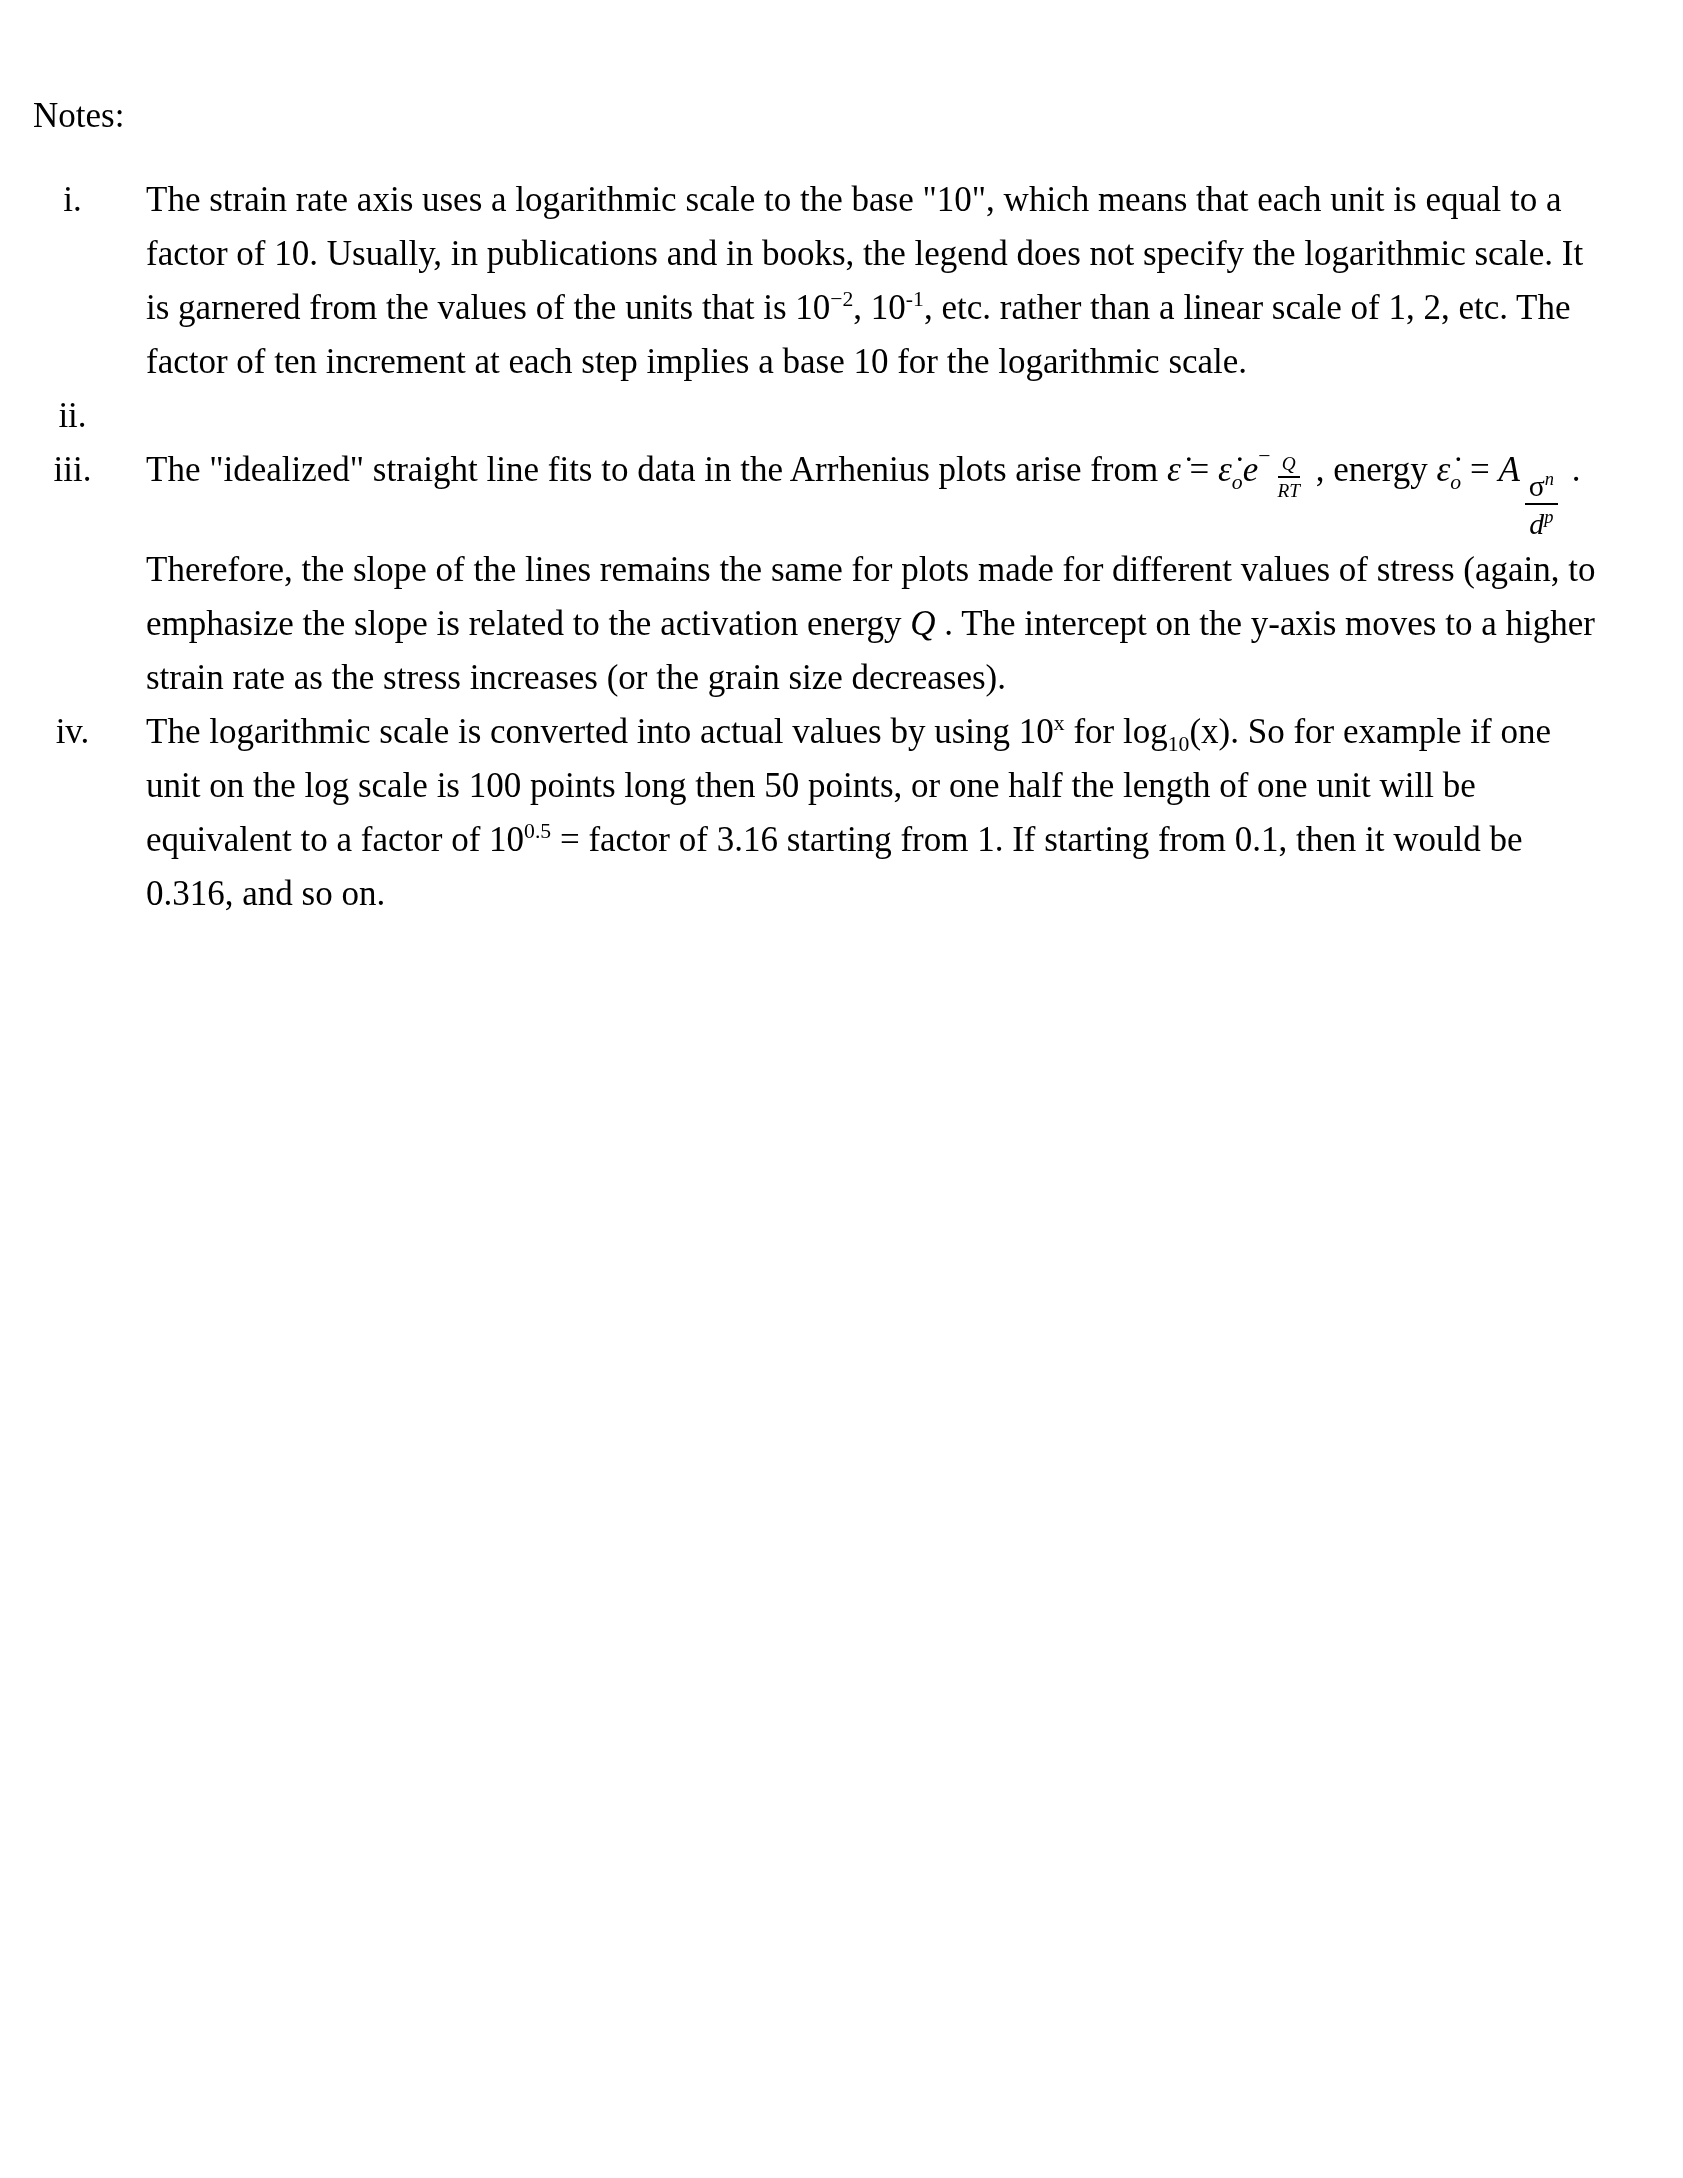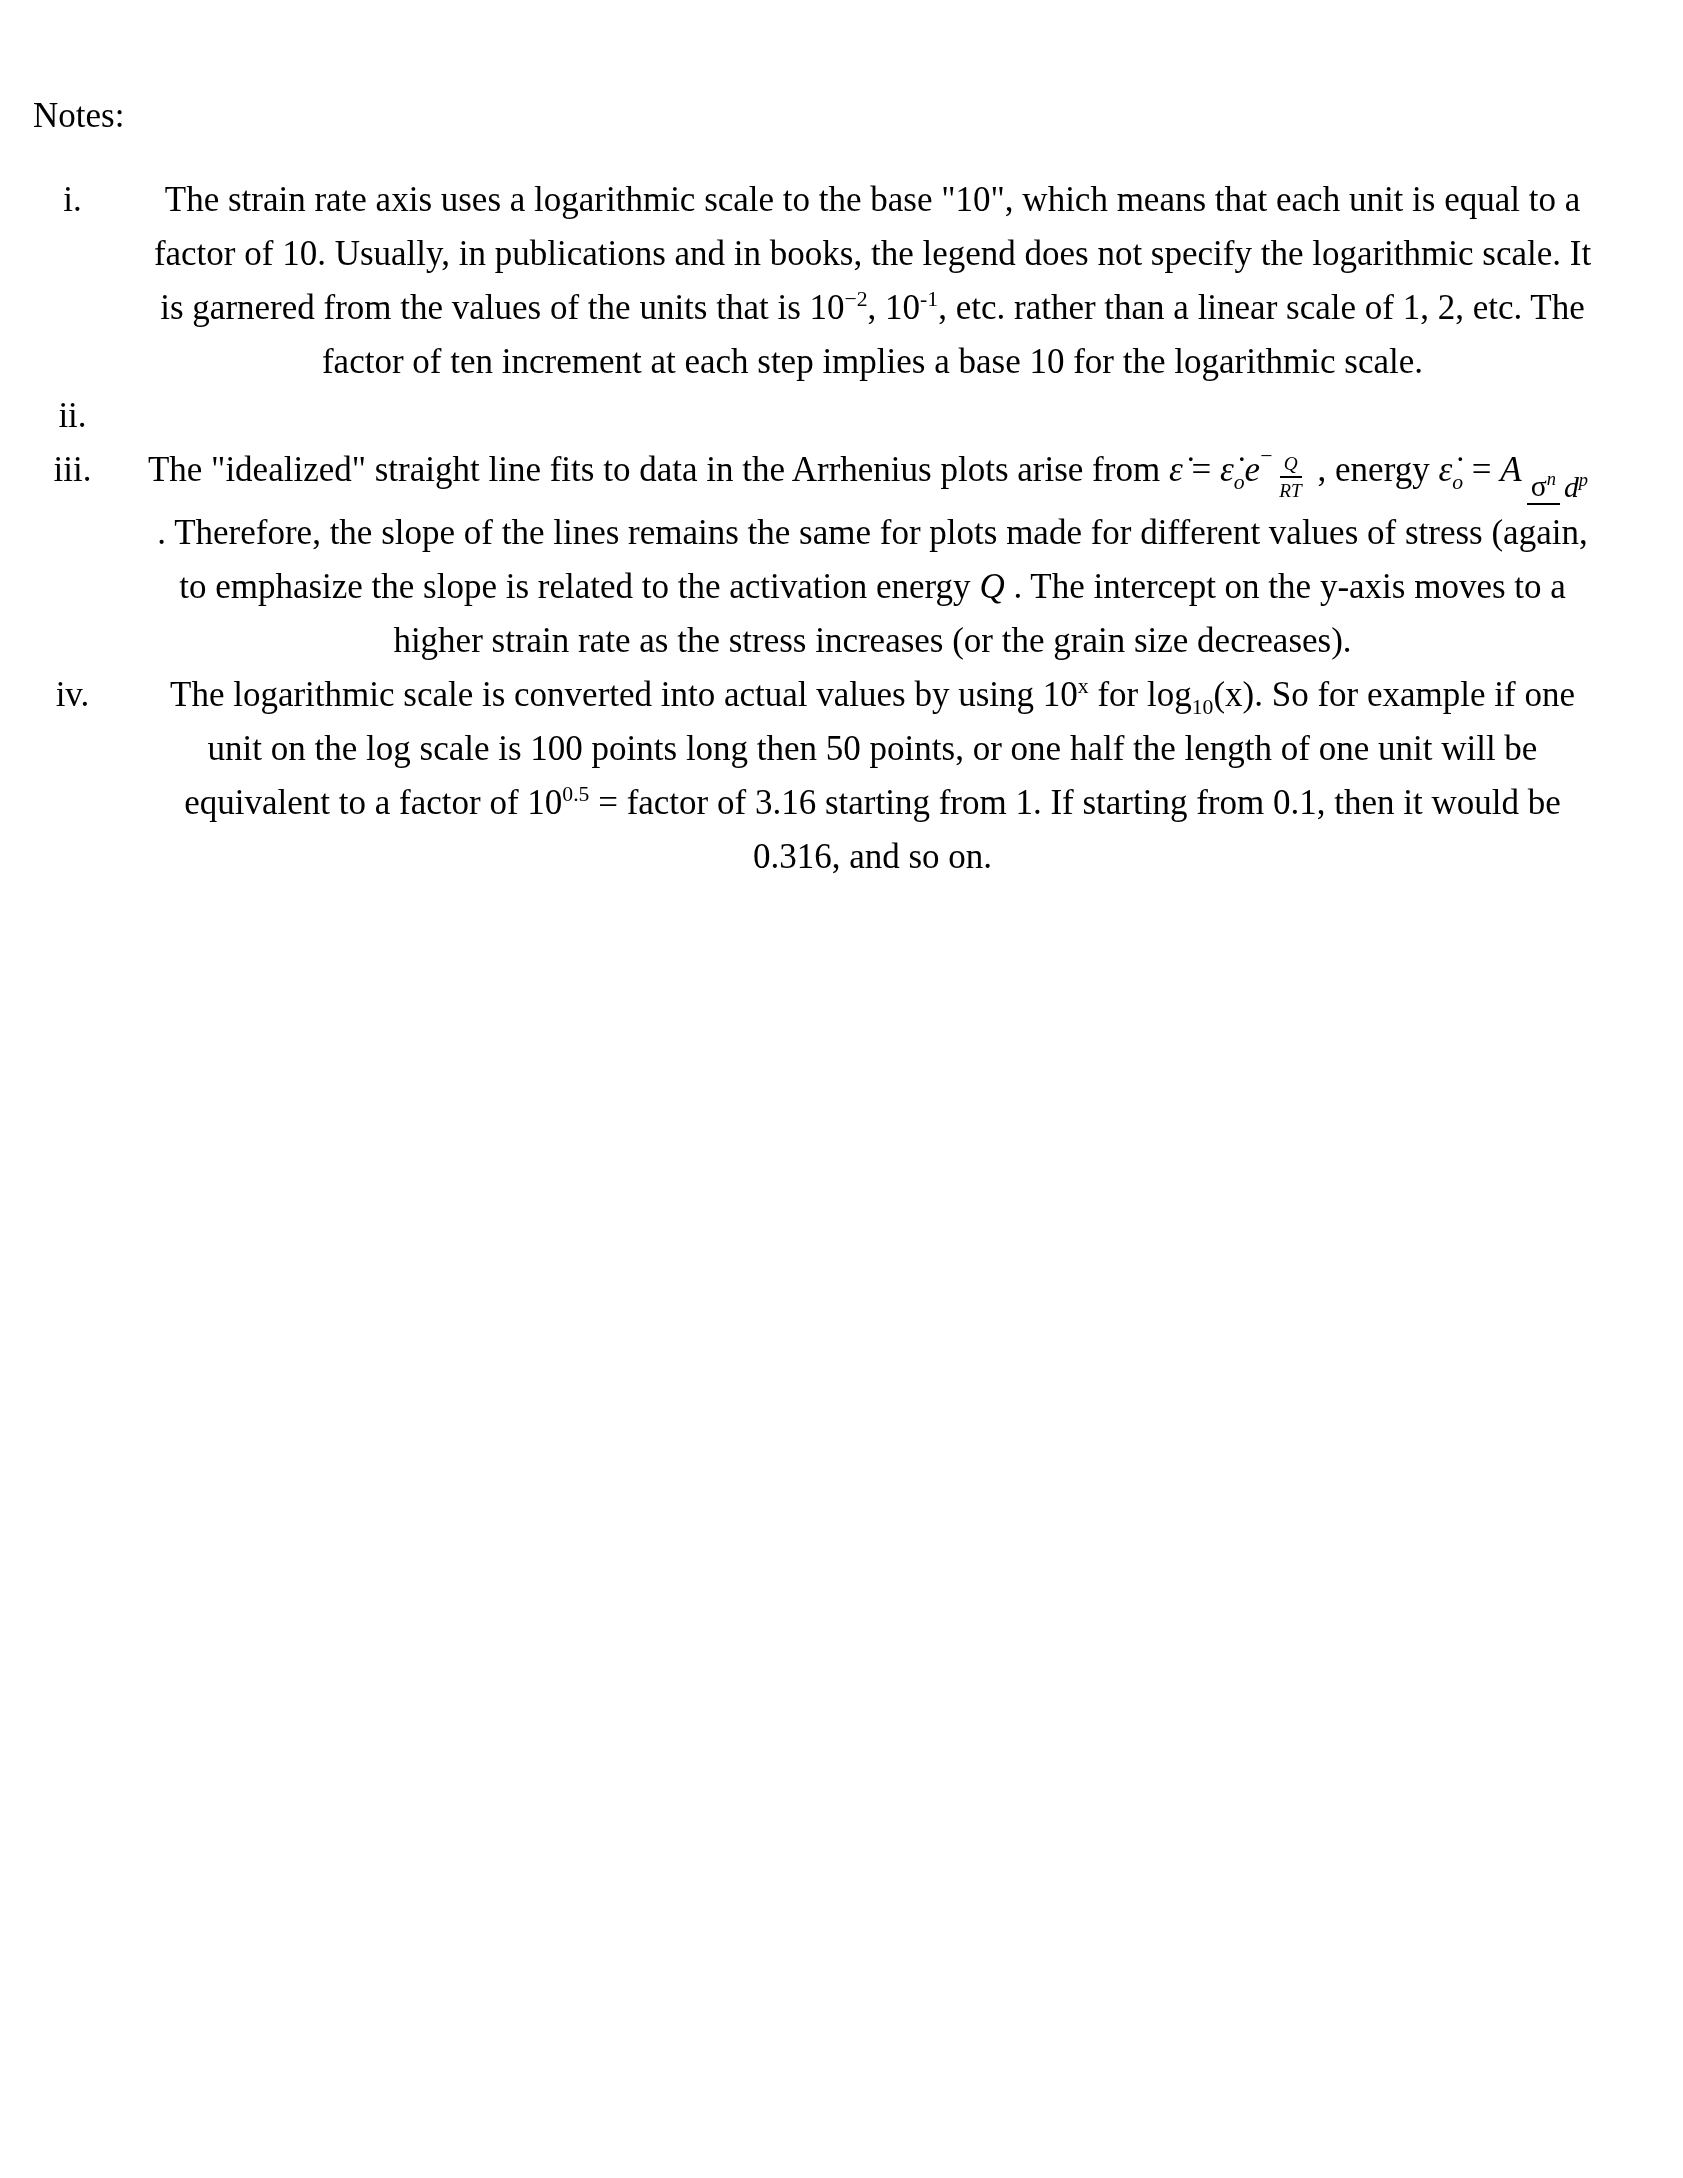--- a/index.html
+++ b/index.html
@@ -12,32 +12,32 @@
     font-family: "Liberation Serif", "DejaVu Serif", serif;
     font-size: 35px;
     line-height: 54px;
     box-sizing: border-box;
     padding: 89px 0 0 33px;
     overflow: hidden;
   }
   .title { margin: 0 0 30px 0; }
   .note-row { display: flex; align-items: flex-start; }
   .num-col { width: 79px; flex: none; text-align: center; }
-  .text-col { margin-left: 34px; width: 1453px; text-align: center; }
+  .text-col { margin-left: 34px; width: 1453px; text-align: left; }
 
   
   .i    { font-style: italic; }
   .sup  { font-size: 0.62em; vertical-align: super; line-height: 0; }
   .sub  { font-size: 0.62em; vertical-align: sub;   line-height: 0; font-family: Liberation Serif, serif; }
   .isup { font-style: italic; font-size: 0.62em; vertical-align: super; line-height: 0; }
   .isub { font-style: italic; font-size: 0.62em; vertical-align: sub;   line-height: 0; }
   .supminus { font-size: 0.62em; vertical-align: 0.85em; line-height: 0; }
 
   .frac {
-    display: inline-flex; flex-direction: row; align-items: center;
+    display: inline-flex; flex-direction: column; align-items: center;
     vertical-align: -0.5em; line-height: 1.15; font-size: 0.85em; margin: 0 5px;
   }
   .supfrac {
     display: inline-flex; flex-direction: column; align-items: center;
     vertical-align: 0.55em; line-height: 1.15; font-size: 0.55em; margin: 0 3px;
   }
   .frac .num, .supfrac .num { border-bottom: 2px solid #000; padding: 0 4px; }
   .frac .den, .supfrac .den { padding: 2px 4px; }
 </style>
 </head>

